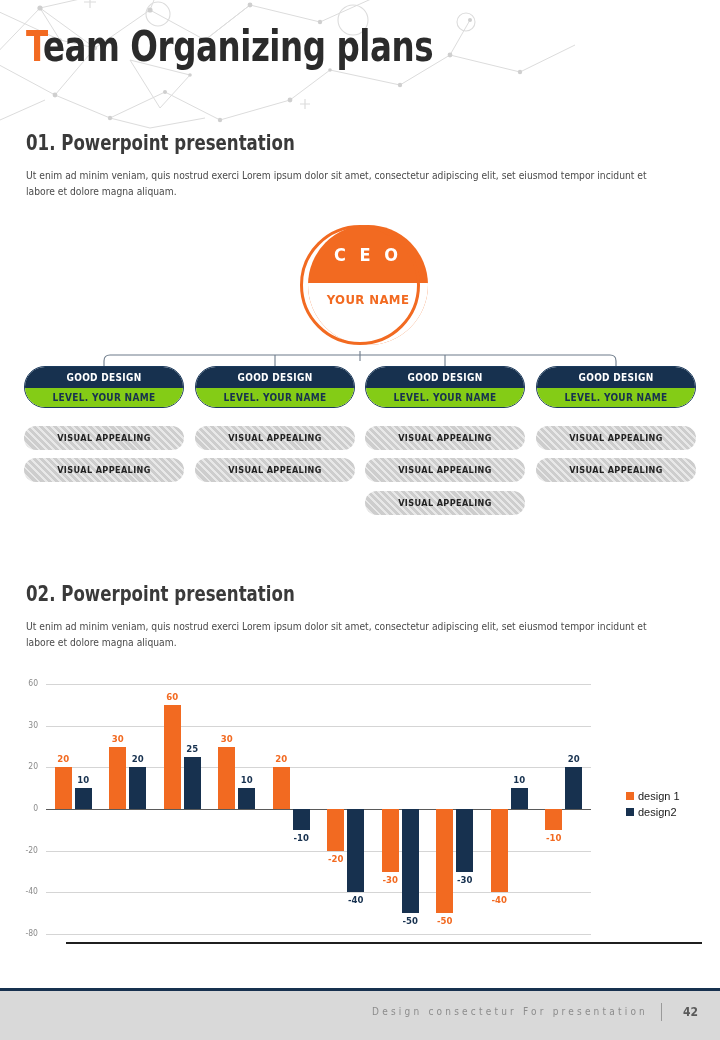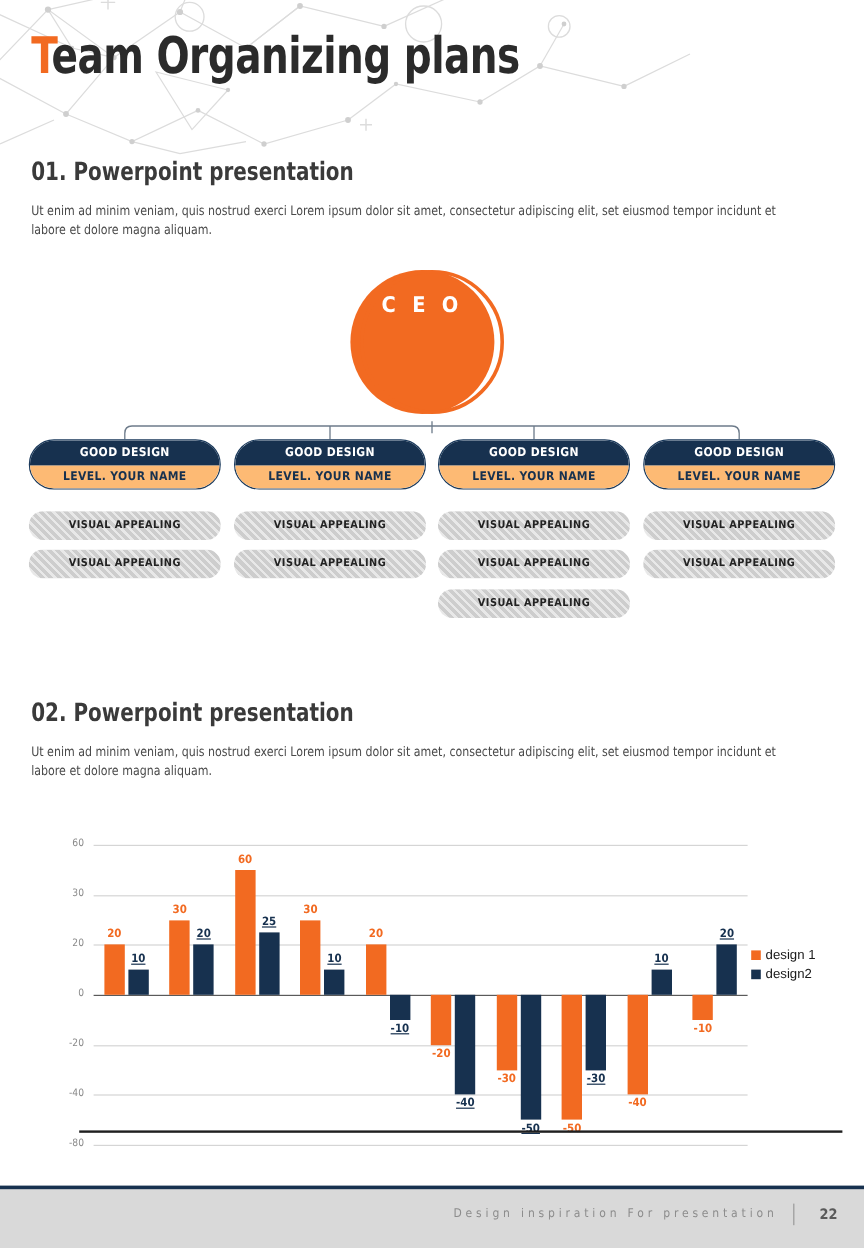--- a/index.html
+++ b/index.html
@@ -37,21 +37,21 @@
   .sec-p{
     position:absolute;left:26px;width:676px;
     font-size:11px;line-height:15.5px;color:#4a4a4a;
     font-family:"DejaVu Sans Condensed","Liberation Sans",sans-serif;
     transform:scaleX(.93);transform-origin:left top;
   }
 
   
   .org{position:absolute;left:0;top:215px;width:720px;height:310px;}
   .ceo{
-    position:absolute;left:292px;top:10px;width:120px;height:120px;
+    position:absolute;left:308px;top:10px;width:120px;height:120px;
     border-radius:50%;background:#F26A21;overflow:hidden;
     box-shadow:0 0 0 0 #fff;
   }
   .ceo-top{
     height:58px;display:flex;align-items:center;justify-content:center;
     color:#fff;font-size:18px;font-weight:bold;letter-spacing:4px;
     font-family:"DejaVu Sans Condensed","Liberation Sans",sans-serif;
   }
   .ceo-bot{
     height:62px;background:#fff;display:flex;align-items:flex-start;
@@ -70,57 +70,57 @@
     border:1.4px solid #1b3a5c;border-radius:21px;
     background:#fff;overflow:hidden;box-sizing:border-box;
   }
   .node-top{
     height:21px;background:#17314f;color:#fff;
     display:flex;align-items:center;justify-content:center;
     font-size:10px;font-weight:bold;letter-spacing:.3px;
     font-family:"DejaVu Sans Condensed","Liberation Sans",sans-serif;
   }
   .node-bot{
-    height:19px;background:#fdba74;color:#17314f;
+    height:19px;background:#84cc16;color:#17314f;
     display:flex;align-items:center;justify-content:center;
     font-size:10px;font-weight:bold;letter-spacing:.3px;
     font-family:"DejaVu Sans Condensed","Liberation Sans",sans-serif;
   }
   .pill{
     position:absolute;width:160px;height:24px;border-radius:12px;
     background:
       repeating-linear-gradient(45deg,
         rgba(255,255,255,.55) 0 2px,
         rgba(0,0,0,0) 2px 5px),
       #cdcdcd;
     display:flex;align-items:center;justify-content:center;
     color:#222;font-size:9px;font-weight:bold;letter-spacing:.4px;
     font-family:"DejaVu Sans Condensed","Liberation Sans",sans-serif;
   }
 
   
   .chart{position:absolute;left:0;top:672px;width:720px;height:280px;}
-  .plot{position:absolute;left:78px;top:12px;width:545px;height:250px;margin-top:20px;}
+  .plot{position:absolute;left:46px;top:12px;width:545px;height:250px;}
   .gridline{position:absolute;left:0;width:545px;height:1px;background:#d5d5d5;}
   .zeroline{position:absolute;left:0;width:545px;height:1.3px;background:#5a5a5a;}
   .ytick{
     position:absolute;right:0;width:34px;text-align:right;
     font-size:8.5px;color:#8a8a8a;
     font-family:"DejaVu Sans Condensed","Liberation Sans",sans-serif;
   }
   .bar{position:absolute;}
   .bar.s0{background:#F26A21;}
   .bar.s1{background:#17314f;}
   .vlab{
     position:absolute;font-size:9.5px;font-weight:bold;text-align:center;
     font-family:"DejaVu Sans Condensed","Liberation Sans",sans-serif;
     white-space:nowrap;
   }
   .vlab.s0{color:#F26A21;}
-  .vlab.s1{color:#17314f;text-decoration:underline;}
+  .vlab.s1{color:#17314f;}
   .legend{position:absolute;left:626px;top:788px;}
   .lg-row{display:flex;align-items:center;height:16px;}
   .lg-sw{width:8px;height:8px;margin-right:4px;}
   .lg-tx{font-size:11px;color:#1a1a1a;font-family:"Liberation Sans",sans-serif;}
   .baseline{position:absolute;left:66px;top:942px;width:636px;height:1.6px;background:#1f1f1f;}
 
   
   .foot-band{position:absolute;left:0;top:991px;width:720px;height:49px;background:#d9d9d9;}
   .foot-rule{position:absolute;left:0;top:988px;width:720px;height:3.5px;background:#17314f;}
   .foot-tx{
@@ -203,20 +203,21 @@
       <g stroke="#6d7b8a" stroke-width="1.1" fill="none">
         <path d="M360 136 L360 146"></path>
         <path d="M104 151 L104 146 Q104 140 110 140 L610 140 Q616 140 616 146 L616 151"></path>
         <path d="M275 140 L275 151"></path>
         <path d="M445 140 L445 151"></path>
       </g>
     </svg>
 
     <div class="ceo">
       <div class="ceo-top">C E O</div>
+      <div class="ceo-bot">YOUR NAME</div>
     </div>
     <div class="ceo-ring"></div>
 
     <div class="node" style="left:24px;">
       <div class="node-top">GOOD DESIGN</div>
       <div class="node-bot">LEVEL. YOUR NAME</div>
     </div>
     <div class="pill" style="left:24px;top:211px;">VISUAL  APPEALING</div>
     <div class="pill" style="left:24px;top:243px;">VISUAL  APPEALING</div>
 
@@ -313,17 +314,17 @@
     <div class="lg-row">
       <span class="lg-sw" id="lgsw1" style="background: rgb(23, 49, 79);"></span>
       <span class="lg-tx">design2</span>
     </div>
   </div>
 
   <div class="baseline"></div>
 
   <div class="foot-rule"></div>
   <div class="foot-band"></div>
-  <div class="foot-tx">Design inspiration For presentation</div>
+  <div class="foot-tx">Design consectetur For presentation</div>
   <div class="foot-sep"></div>
-  <div class="foot-pg">22</div>
+  <div class="foot-pg">42</div>
 
 </div>
 
 </body></html>

